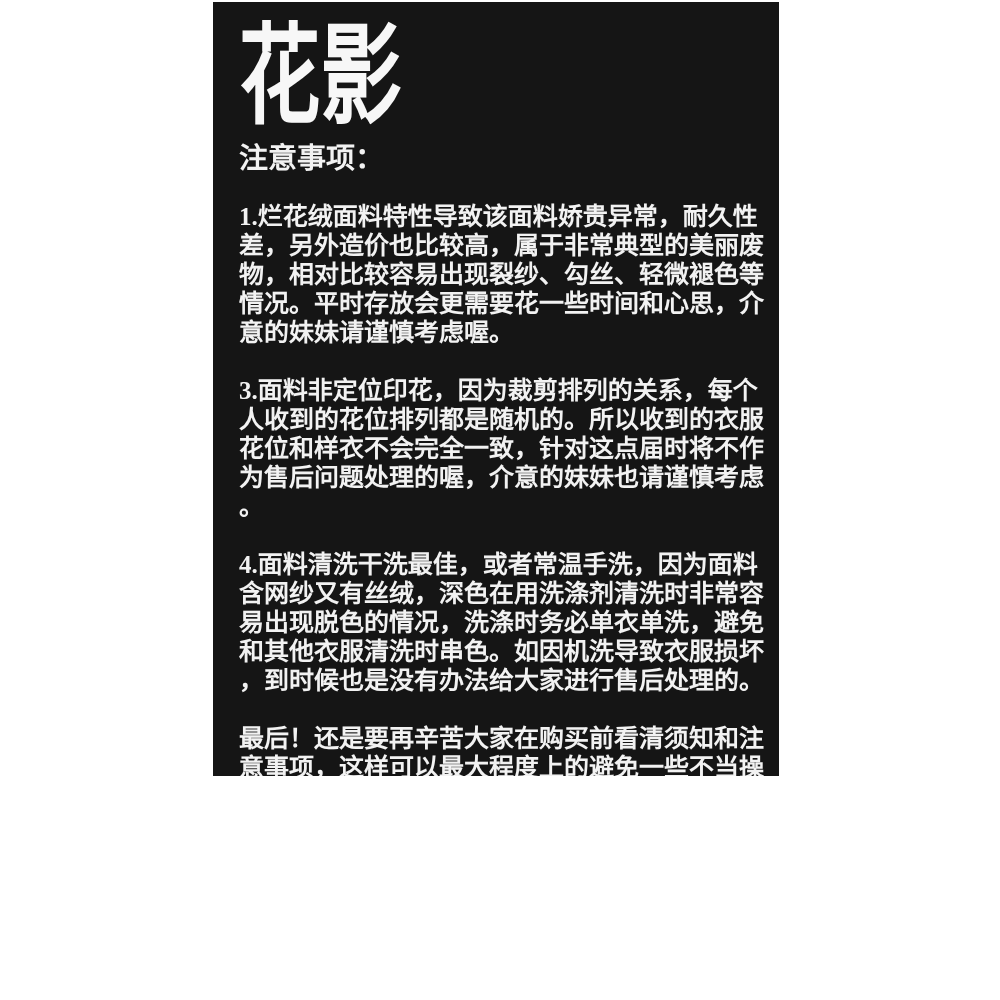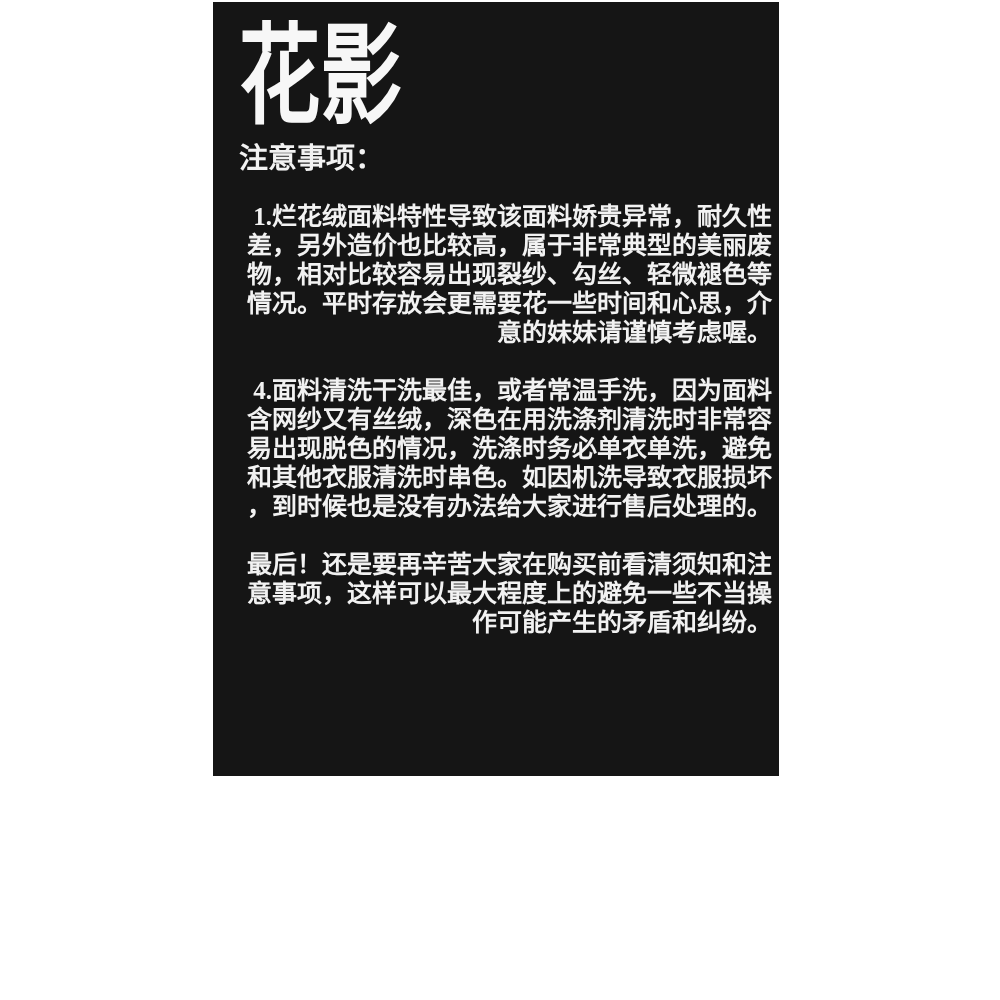--- a/index.html
+++ b/index.html
@@ -42,21 +42,21 @@
     margin-top: 10px;
     font-size: 29px;
     line-height: 29px;
     font-weight: 700;
   }
   p.note {
     margin: 29px 0 0 0;
     font-size: 25px;
     line-height: 29px;
     font-weight: 700;
-    text-align: right;
+    text-align: left;
     word-break: break-all;
     line-break: anywhere;
     overflow-wrap: break-word;
   }
   .bottom-line {
     position: absolute;
     left: 0;
     top: 997px;
     width: 1000px;
     height: 1px;
@@ -64,17 +64,18 @@
   }
 </style>
 </head>
 <body>
 
 <div class="page">
   <div class="poster-panel">
     <div class="poster-title">花影</div>
     <div class="notes-heading">注意事项：</div>
     <p class="note">1.烂花绒面料特性导致该面料娇贵异常，耐久性差，另外造价也比较高，属于非常典型的美丽废物，相对比较容易出现裂纱、勾丝、轻微褪色等情况。平时存放会更需要花一些时间和心思，介意的妹妹请谨慎考虑喔。</p>
+    <p class="note">3.面料非定位印花，因为裁剪排列的关系，每个人收到的花位排列都是随机的。所以收到的衣服花位和样衣不会完全一致，针对这点届时将不作为售后问题处理的喔，介意的妹妹也请谨慎考虑。</p>
     <p class="note">4.面料清洗干洗最佳，或者常温手洗，因为面料含网纱又有丝绒，深色在用洗涤剂清洗时非常容易出现脱色的情况，洗涤时务必单衣单洗，避免和其他衣服清洗时串色。如因机洗导致衣服损坏，到时候也是没有办法给大家进行售后处理的。</p>
     <p class="note">最后！还是要再辛苦大家在购买前看清须知和注意事项，这样可以最大程度上的避免一些不当操作可能产生的矛盾和纠纷。</p>
   </div>
   <div class="bottom-line"></div>
 </div>
 
 </body></html>

